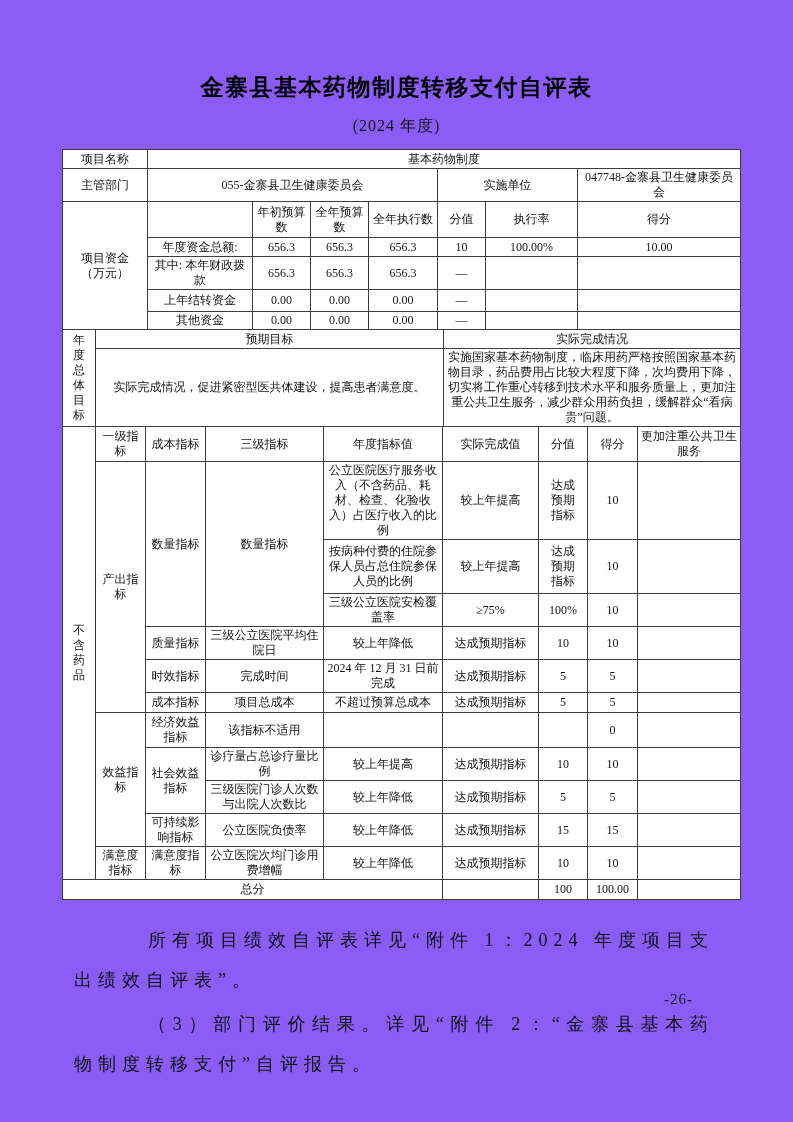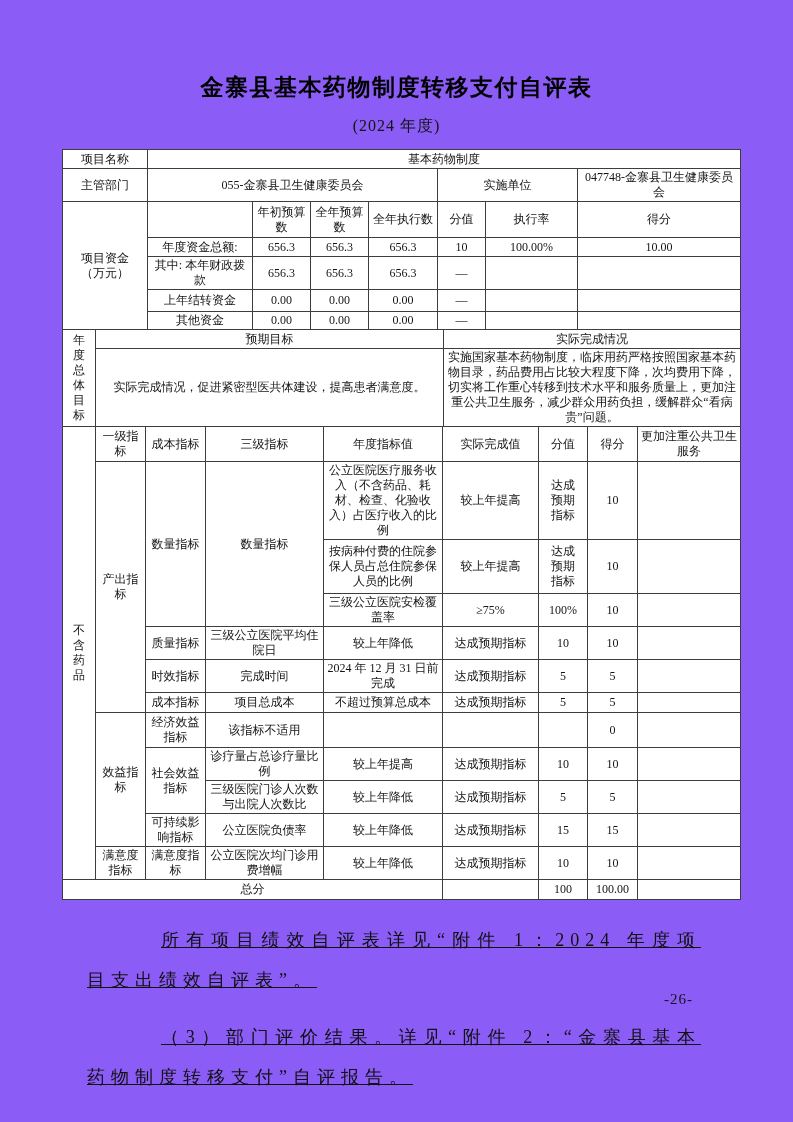--- a/index.html
+++ b/index.html
@@ -29,21 +29,21 @@
     line-height:1.25; text-align:center;
   }
   .prewrap { white-space:pre-line; }
   .just { text-align:justify; padding:3px 7px; }
   .narrow { display:inline-block; width:26px; word-break:break-all; }
   .bold { font-weight:normal; }
   .notes {
     width:648px; margin:20px 0 0 70px; font-size:18px; letter-spacing:6px;
     line-height:40px; text-align:justify; color:#101010;
   }
-  .notes p { margin:17px; text-indent:74px;text-decoration:underline; }
+  .notes p { margin:4px; text-indent:74px; }
   .pagenum {
     position:absolute; top:991px; right:100px; font-size:15px; letter-spacing:1px;
     font-family:"Liberation Serif","DejaVu Serif",serif;
   }
 </style>
 </head>
 <body>
 
 <div class="page">
 

